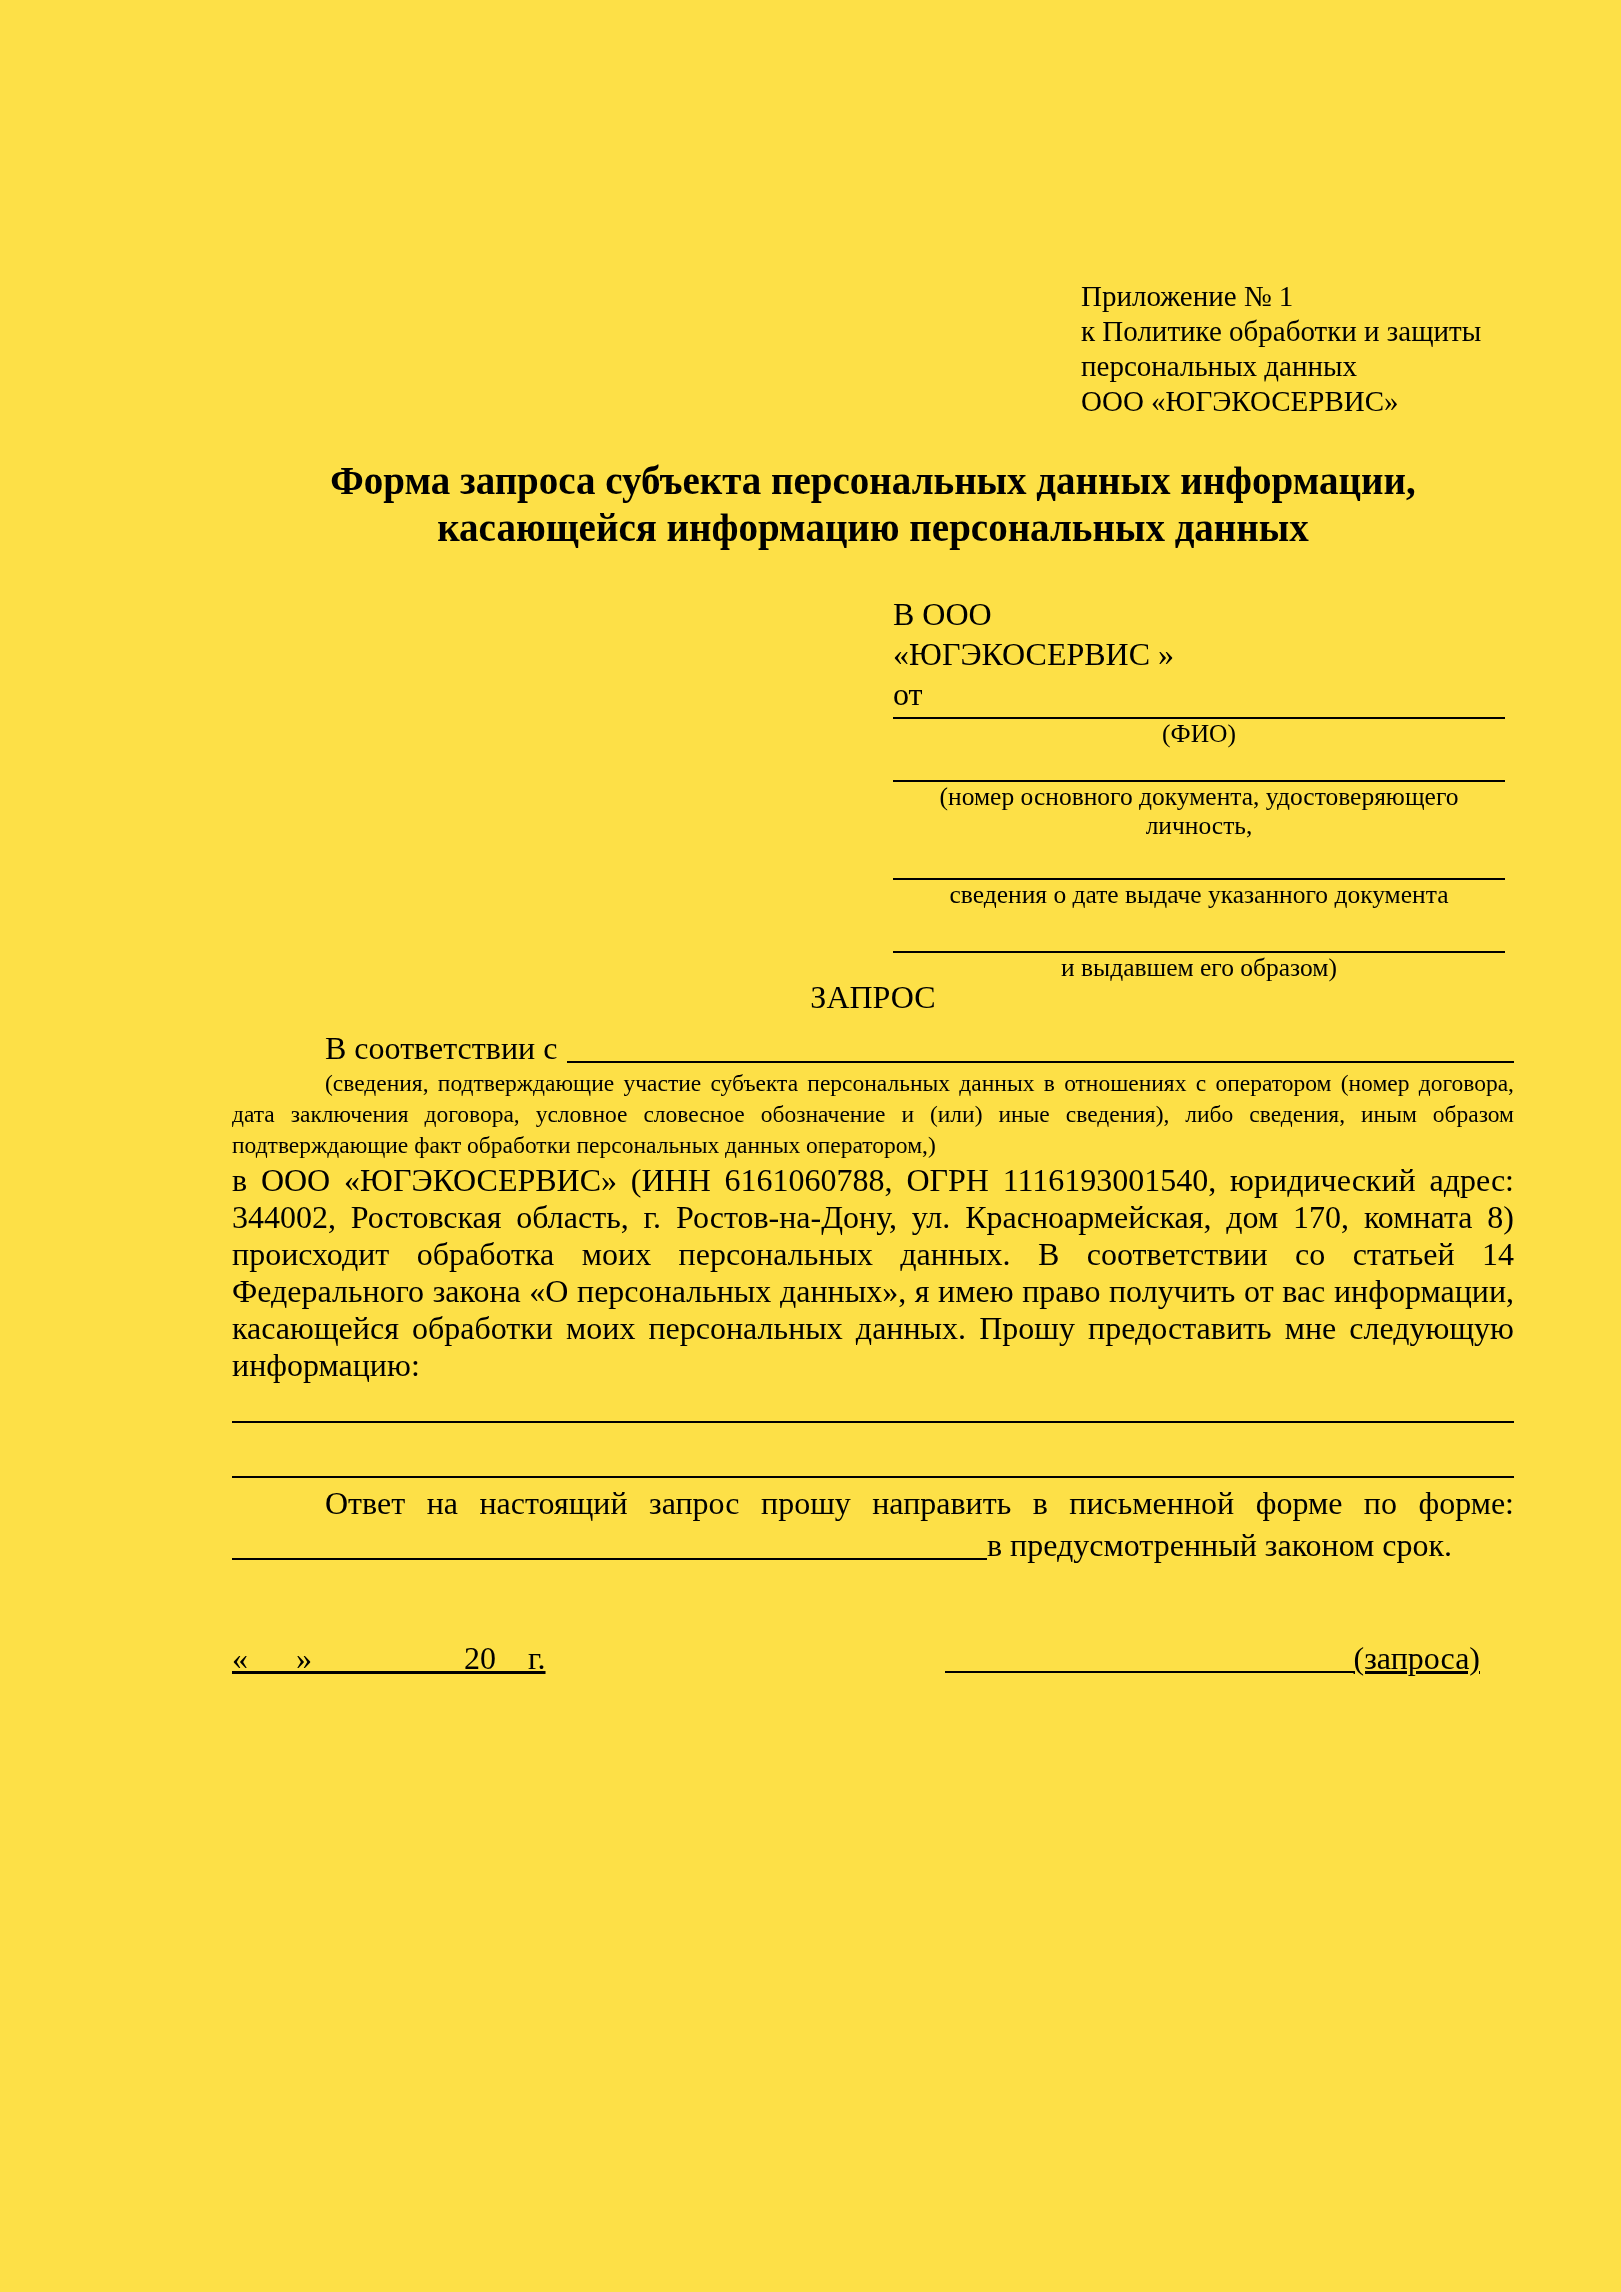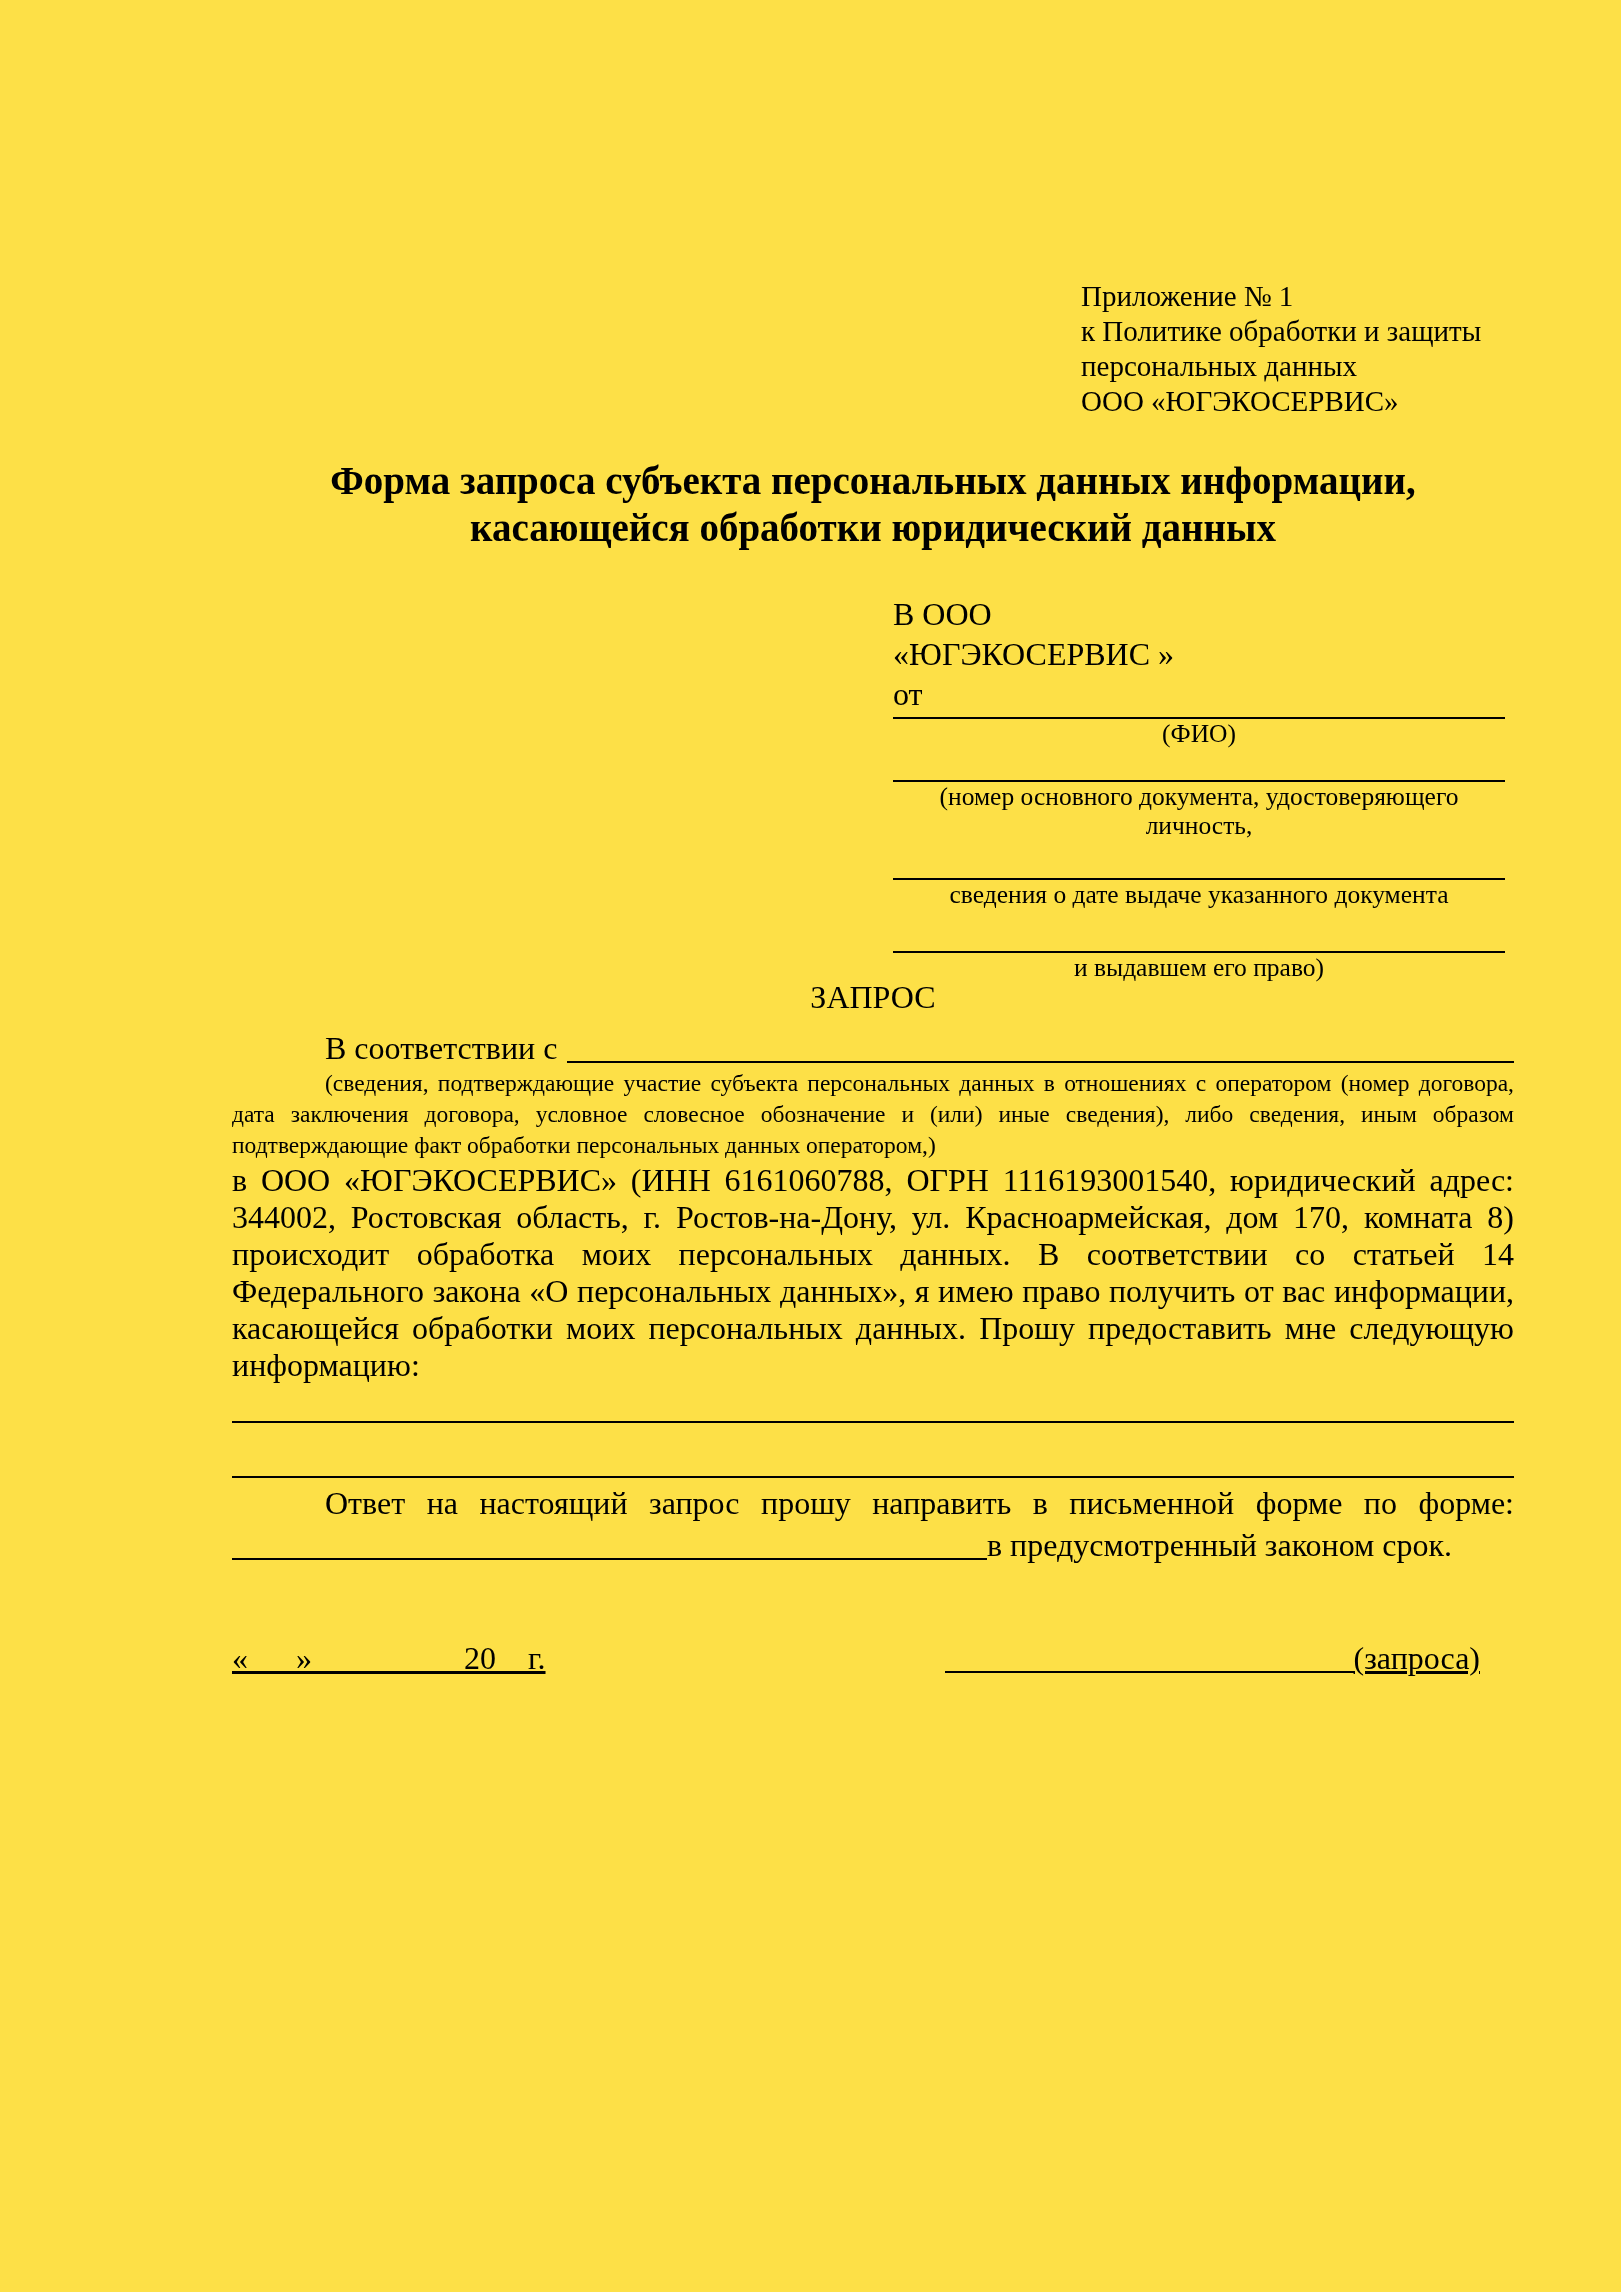--- a/index.html
+++ b/index.html
@@ -79,42 +79,42 @@
 
   <div class="annex">
     <div>Приложение № 1</div>
     <div>к Политике обработки и защиты</div>
     <div>персональных данных</div>
     <div>ООО «ЮГЭКОСЕРВИС»</div>
   </div>
 
   <div class="doc-title">
     <div>Форма запроса субъекта персональных данных информации,</div>
-    <div>касающейся обработки юридический данных</div>
+    <div>касающейся информацию персональных данных</div>
   </div>
 
   <div class="addressee">
     <div class="addr-org">В ООО</div>
     <div class="addr-org">«ЮГЭКОСЕРВИС »</div>
     <div>от</div>
 
     <div class="field-line"></div>
     <div class="field-caption">(ФИО)</div>
 
     <div class="gap30"></div>
     <div class="field-line"></div>
     <div class="field-caption">(номер основного документа, удостоверяющего личность,</div>
 
     <div class="gap36"></div>
     <div class="field-line"></div>
     <div class="field-caption">сведения о дате выдаче указанного документа</div>
 
     <div class="gap40"></div>
     <div class="field-line"></div>
-    <div class="field-caption">и выдавшем его право)</div>
+    <div class="field-caption">и выдавшем его образом)</div>
   </div>
 
   <div class="request-heading">ЗАПРОС</div>
 
   <div class="intro-row">
     <span class="intro-prefix">В соответствии с</span>
     <span class="grow-line"></span>
   </div>
 
   <div class="footnote">(сведения, подтверждающие участие субъекта персональных данных в отношениях с оператором (номер договора, дата заключения договора, условное словесное обозначение и (или) иные сведения), либо сведения, иным образом подтверждающие факт обработки персональных данных оператором,)</div>

